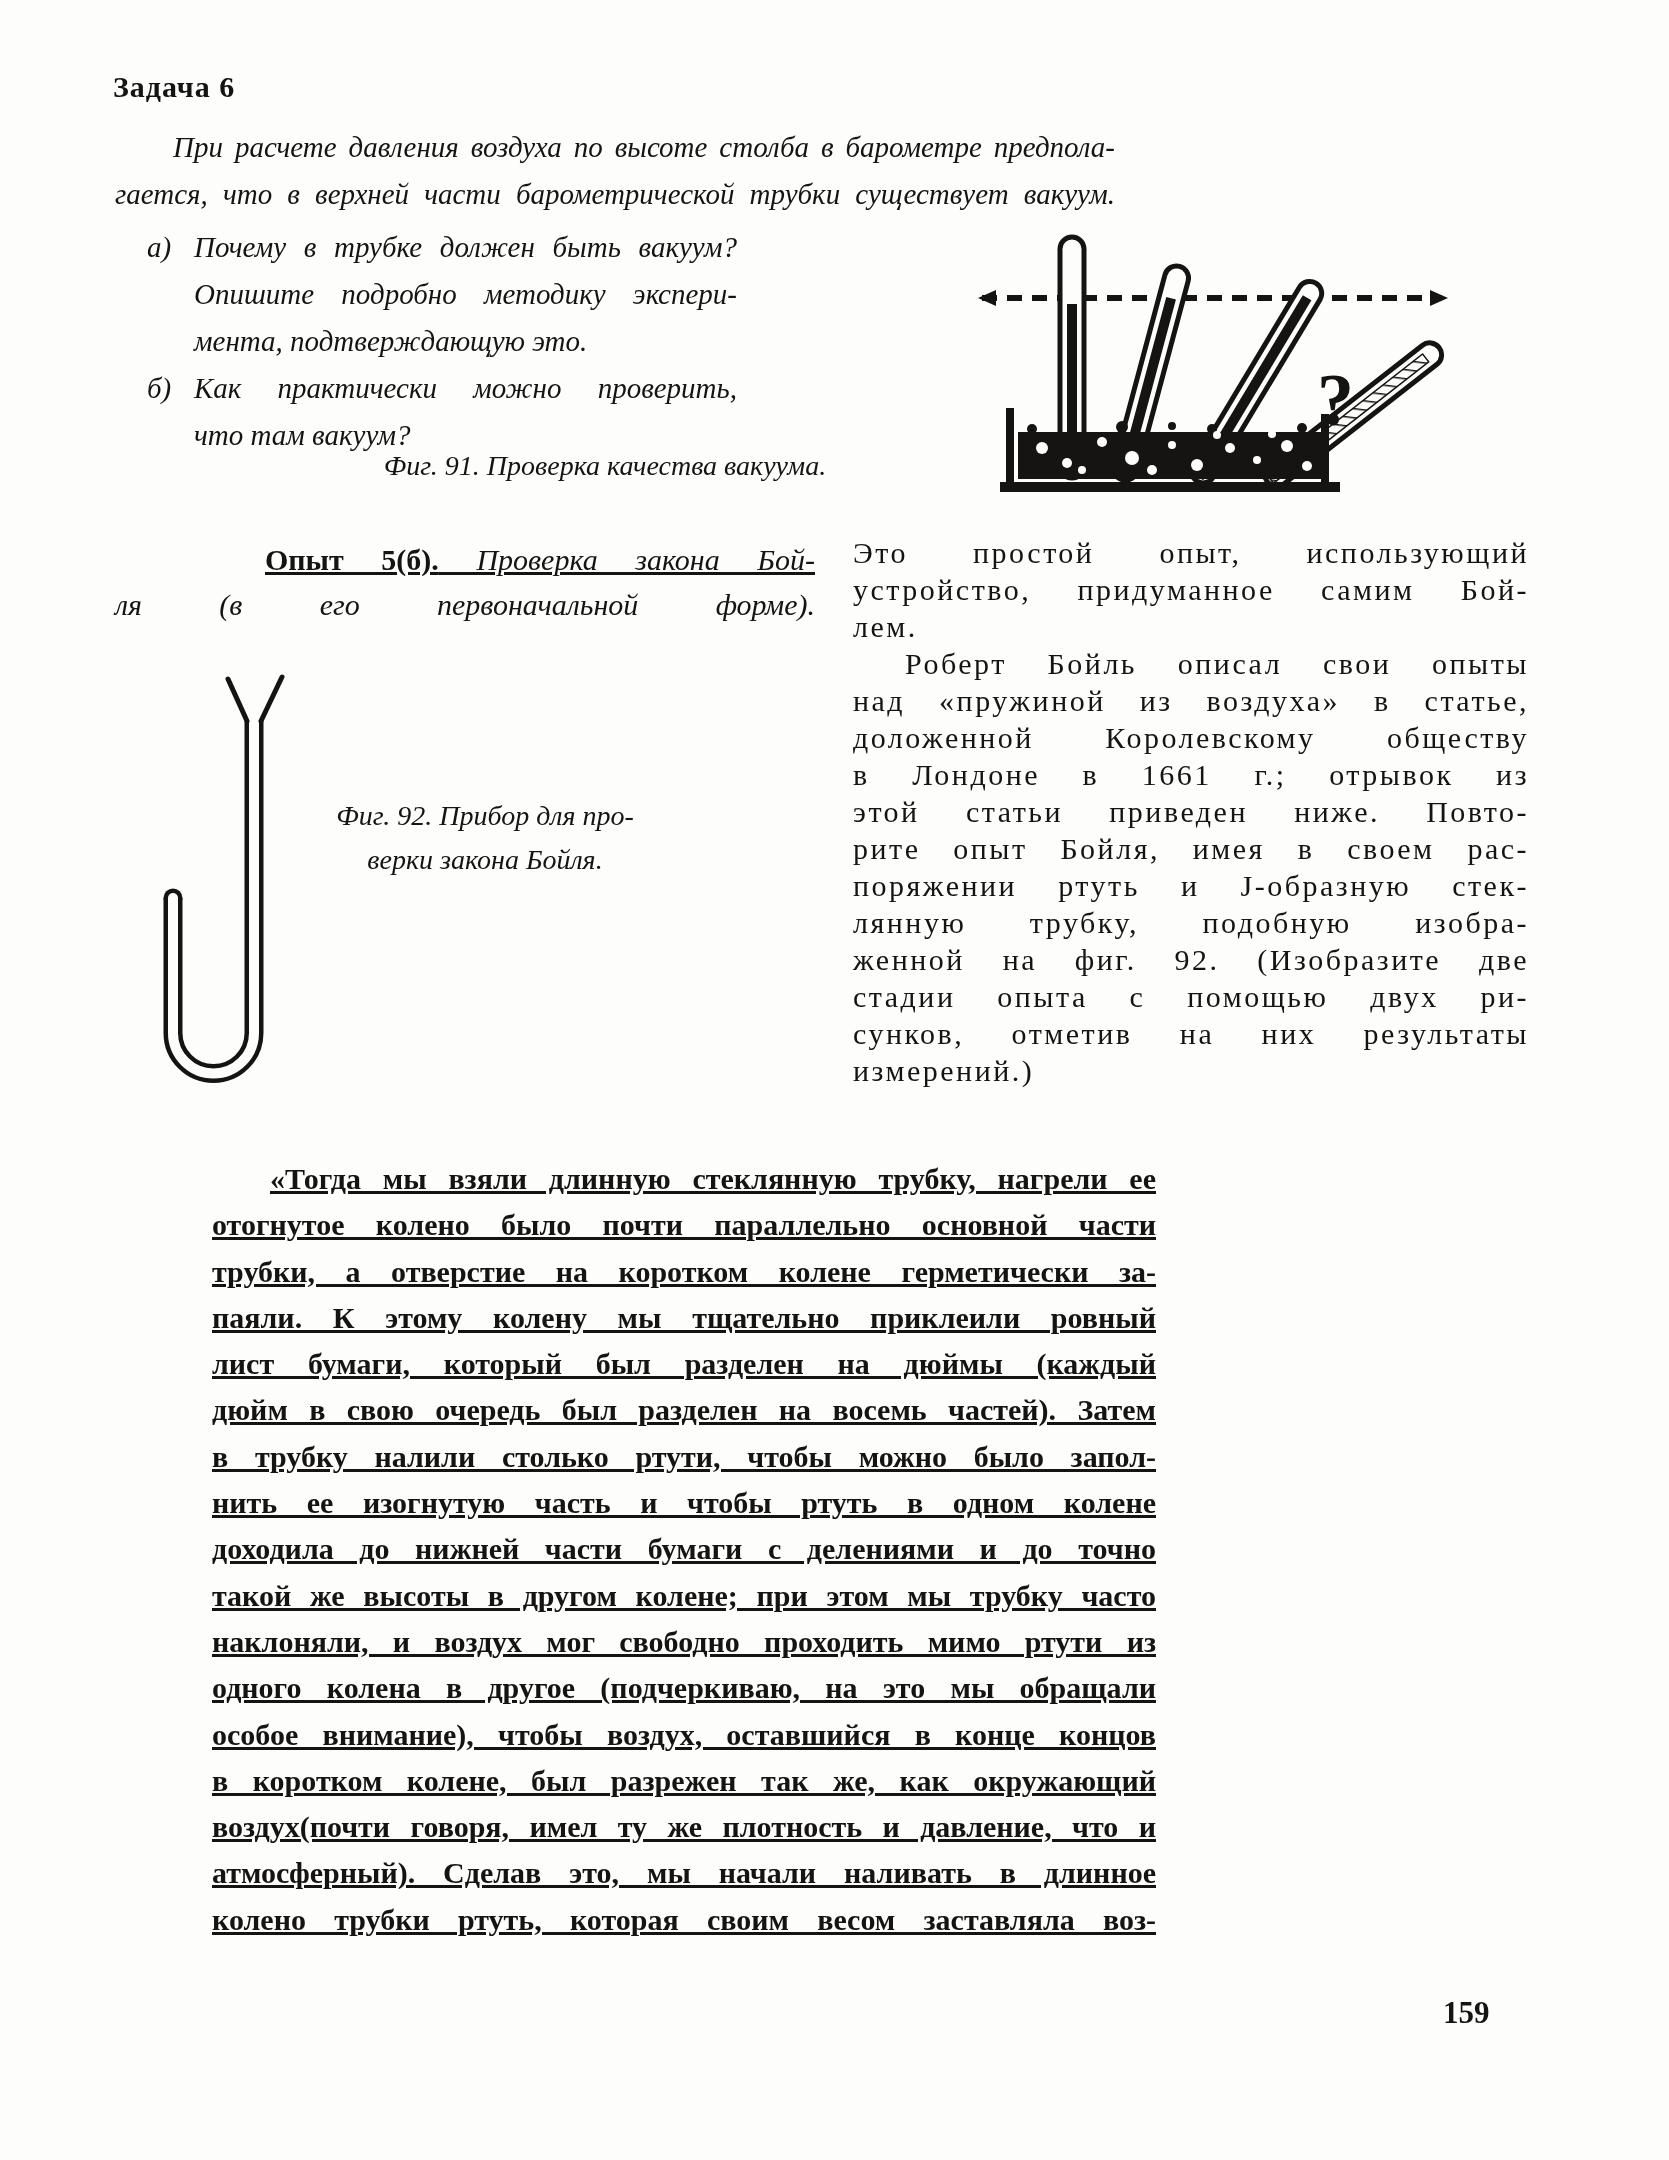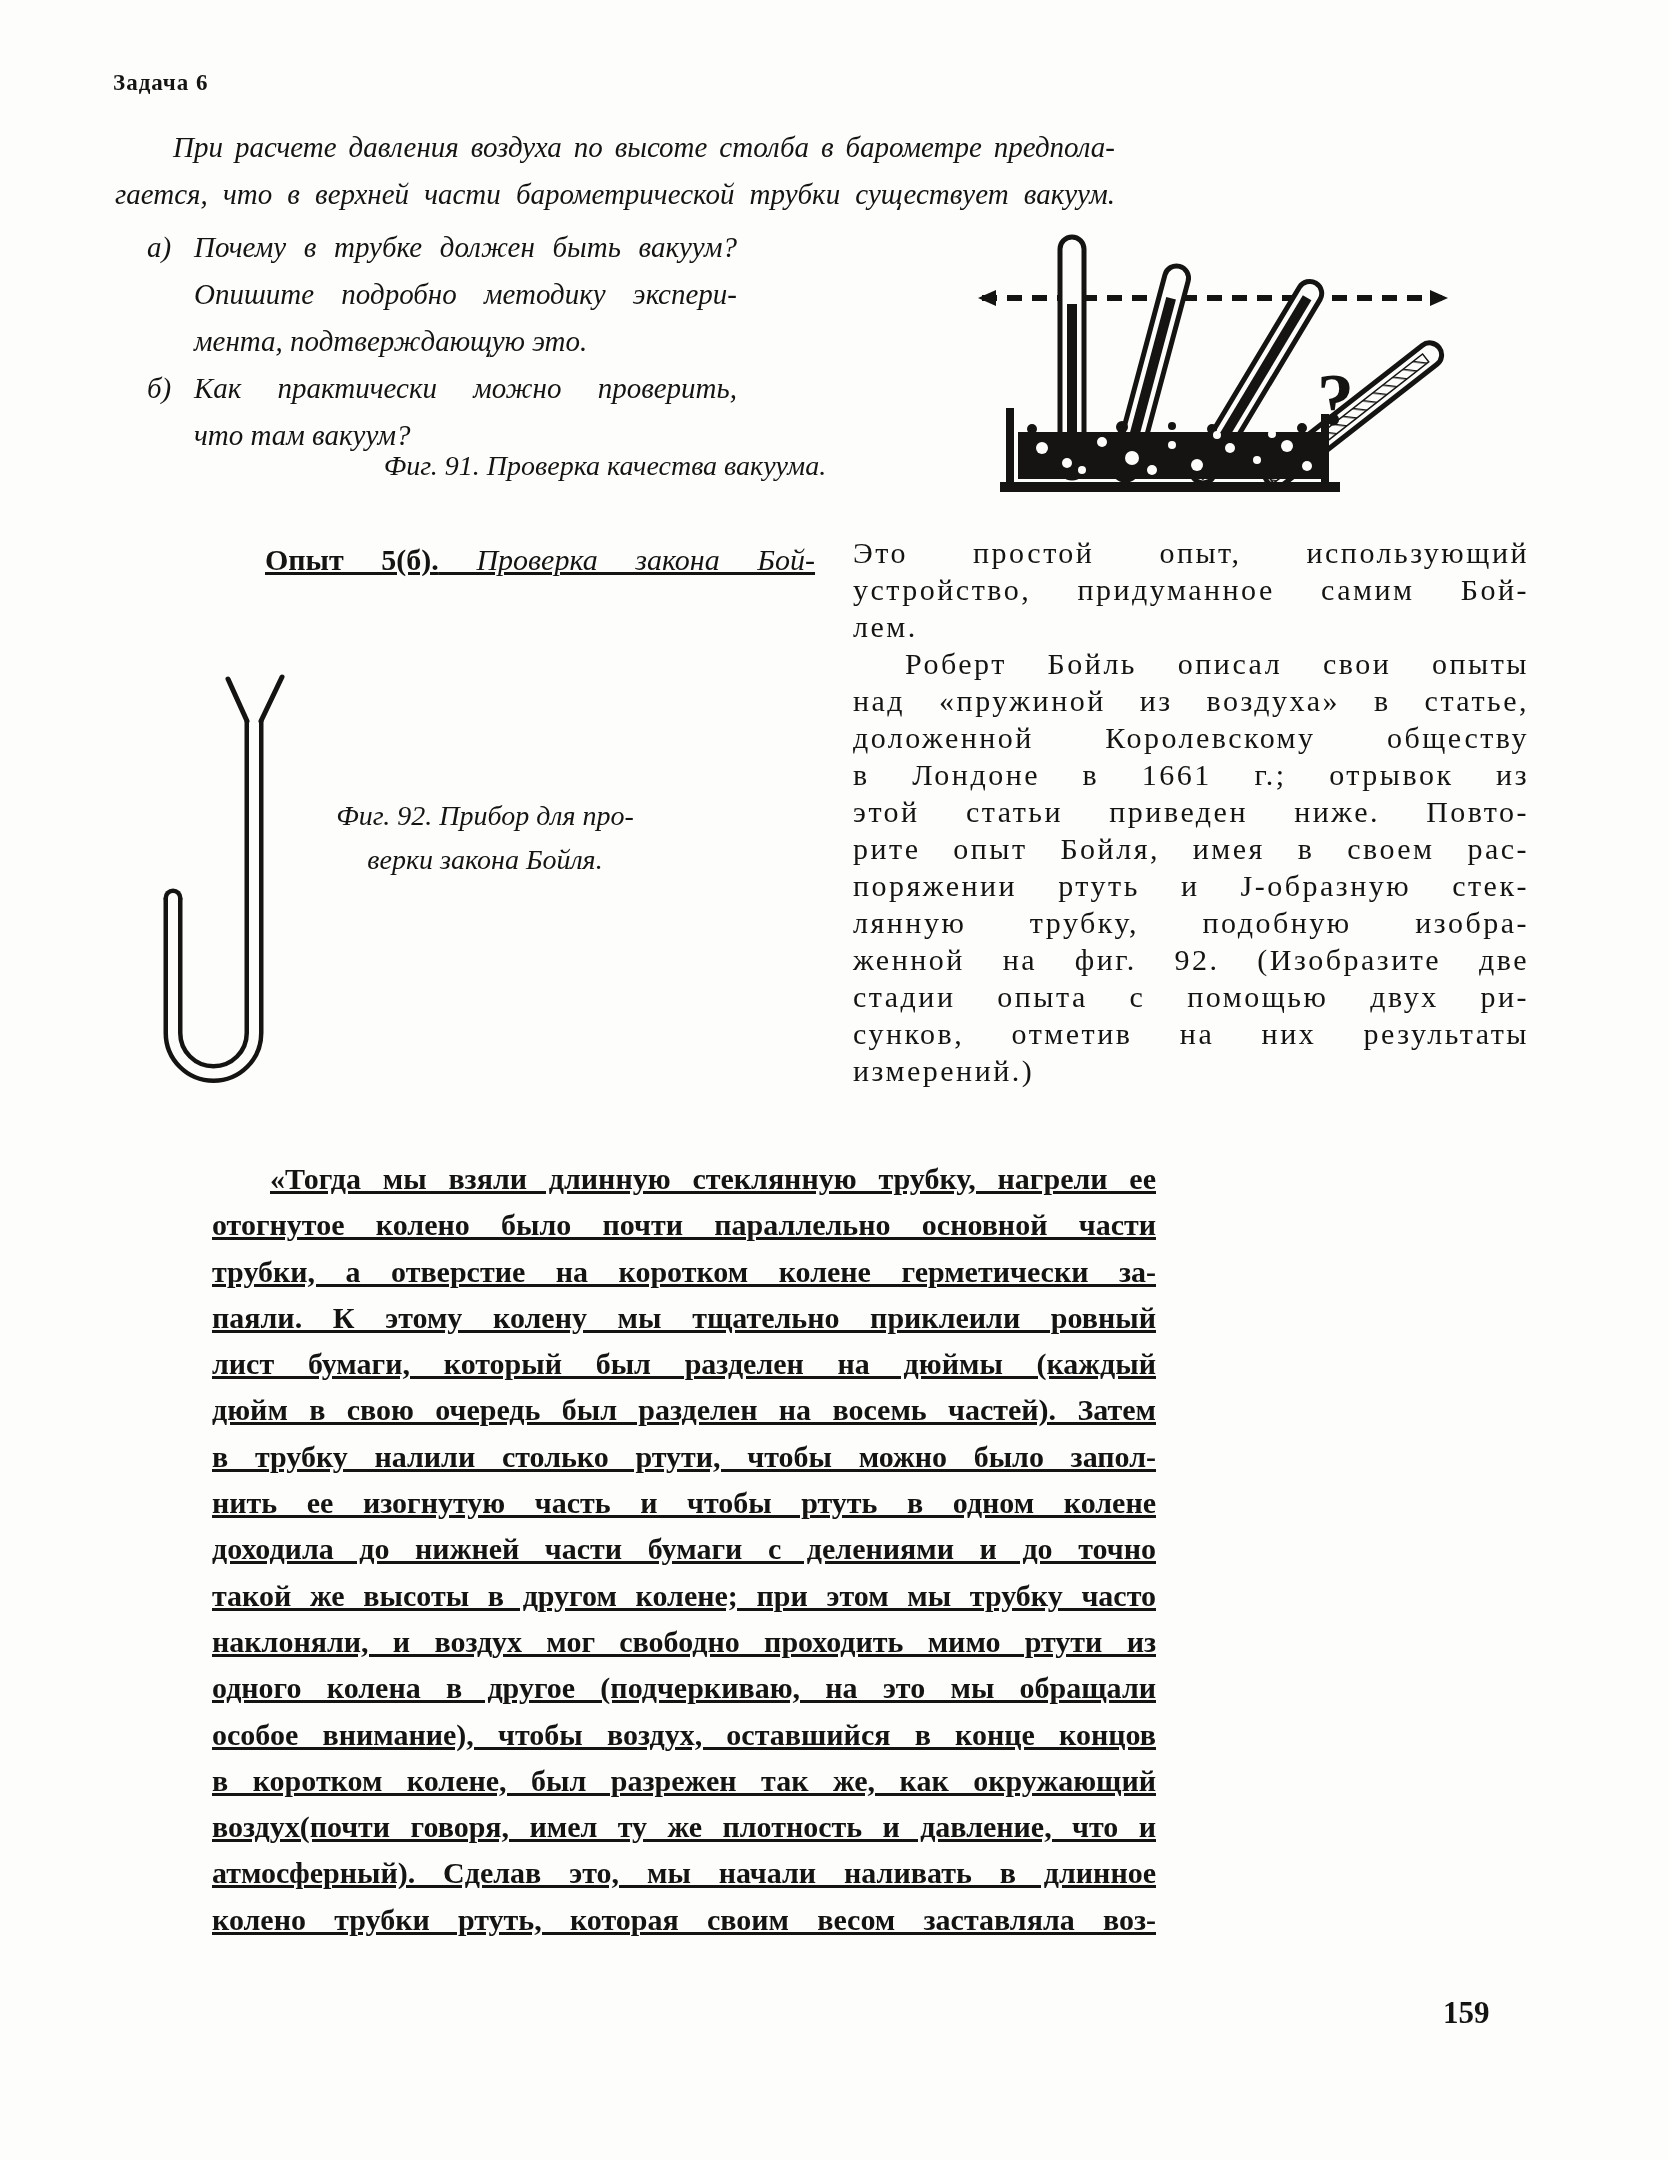--- a/index.html
+++ b/index.html
@@ -11,21 +11,21 @@
   .abs { position:absolute; }
   .it  { font-style:italic; }
 
   
   .tline { text-align:justify; text-align-last:justify; }
   .tline.last { text-align-last:left; }
   .jall .tline.last { text-align-last:justify; }
   .ifirst .tline:first-child { text-indent:58px; }
   .center-lines .tline, .center-lines .tline.last { text-align:center; text-align-last:center; }
 
-  .doc-title { left:113px; top:70px; font-size:23px; font-weight:bold; letter-spacing:1px; }
+  .doc-title { left:113px; top:70px; font-size:30px; font-weight:bold; letter-spacing:1px; }
 
   .intro { left:115px; top:124px; width:1000px; font-size:29px; line-height:47px; }
 
   .plist { left:147px; top:224px; width:590px; font-size:29px; line-height:47px; }
   .p-item { position:relative; padding-left:47px; }
   .p-item .label { position:absolute; left:0; top:0; line-height:47px; }
 
   .fig91 { left:972px; top:220px; width:482px; height:280px; }
   .cap91 { left:235px; top:450px; width:740px; font-size:28px; text-align:center; }
 
@@ -140,20 +140,21 @@
         <line x1="353" y1="194" x2="353" y2="266" stroke-width="8"></line>
         <line x1="28" y1="267" x2="368" y2="267" stroke-width="10"></line>
       </g>
     </svg>
   </div>
 
   <div class="abs cap91 it">Фиг. 91. Проверка качества вакуума.</div>
 
   <div class="abs opyt">
     <div class="opyt-l1"><span class="bold">Опыт 5(б).</span><span class="it"> Проверка закона Бой-</span></div>
+    <div class="opyt-l2">ля (в его первоначальной форме).</div>
   </div>
 
   <div class="abs rcol">
     <div>
         <div class="tline">Это простой опыт, использующий</div>
         <div class="tline">устройство, придуманное самим Бой-</div>
         <div class="tline last">лем.</div>
       </div>
     <div class="ifirst">
         <div class="tline">Роберт Бойль описал свои опыты</div>

